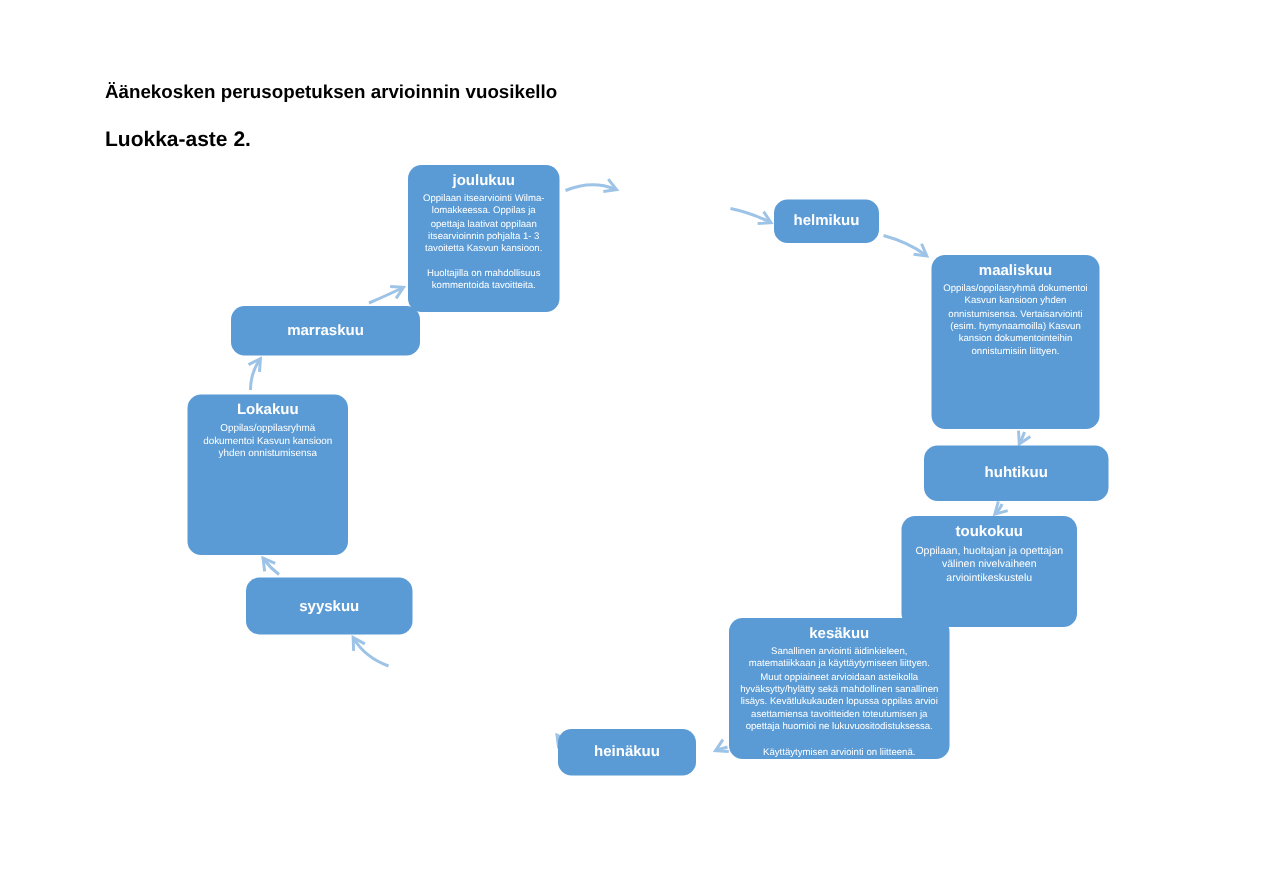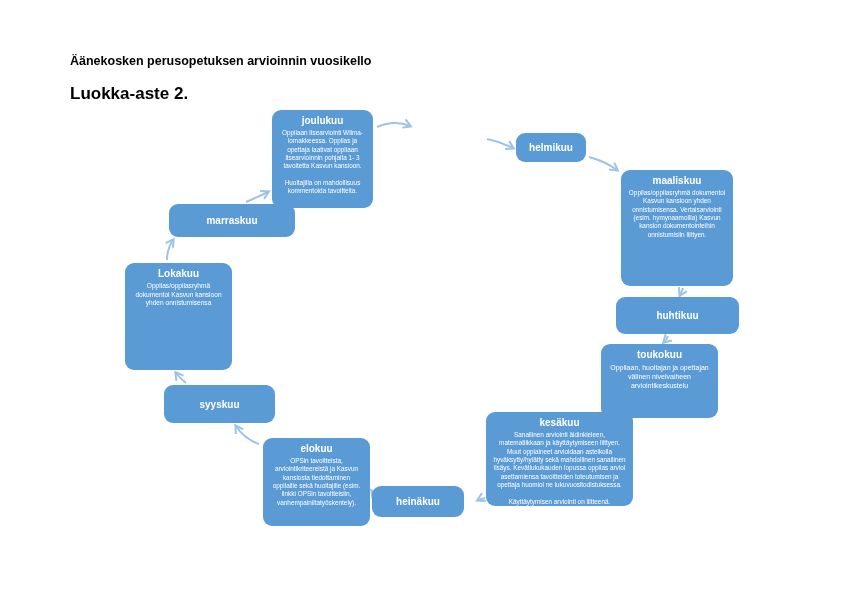--- a/index.html
+++ b/index.html
@@ -11,21 +11,21 @@
     overflow:hidden;
   }
   .page { position:absolute; inset:0; }
 
   .doc-title {
     position:absolute; left:70px; top:54px;
     font-size:12.5px; font-weight:bold; color:#000;
   }
   .doc-subtitle {
     position:absolute; left:70px; top:84px;
-    font-size:17px; font-weight:bold; color:#000;
+    font-size:14px; font-weight:bold; color:#000;
   }
 
   .box {
     position:absolute;
     background:#5b9bd5;
     border-radius:9px;
     color:#ffffff;
     text-align:center;
     box-sizing:border-box;
     padding:5px 7px;
@@ -44,21 +44,21 @@
   .b-tammikuu  { left:414px; top:113px; width:70px;  height:29px; }
   .b-helmikuu  { left:516px; top:133px; width:70px;  height:29px; }
   .b-maaliskuu { left:621px; top:170px; width:112px; height:116px; }
   .b-huhtikuu  { left:616px; top:297px; width:123px; height:37px; }
   .b-toukokuu  { left:601px; top:344px; width:117px; height:74px; }
   .b-kesakuu   { left:486px; top:412px; width:147px; height:94px; }
   .b-heinakuu  { left:372px; top:486px; width:92px;  height:31px; }
   .b-elokuu    { left:263px; top:438px; width:107px; height:88px; }
   .b-syyskuu   { left:164px; top:385px; width:111px; height:38px; }
   .b-lokakuu   { left:125px; top:263px; width:107px; height:107px; }
-  .b-marraskuu { left:169px; top:204px; width:126px; height:33px; }
+  .b-marraskuu { left:154px; top:204px; width:126px; height:33px; }
 
   .b-toukokuu .desc { font-size:7px; }
   .b-lokakuu  .desc { font-size:6.6px; }
 
   svg.arrows {
     position:absolute; inset:0;
     width:842px; height:595px;
     pointer-events:none;
   }
 </style>
@@ -122,24 +122,20 @@
     <span class="label">kesäkuu</span>
     <span class="desc">Sanallinen arviointi äidinkieleen, matematiikkaan ja käyttäytymiseen liittyen. Muut oppiaineet arvioidaan asteikolla hyväksytty/hylätty sekä mahdollinen sanallinen lisäys. Kevätlukukauden lopussa oppilas arvioi asettamiensa tavoitteiden toteutumisen ja opettaja huomioi ne lukuvuositodistuksessa.
 
 Käyttäytymisen arviointi on liitteenä.</span>
   </div>
 
   <div class="box simple b-heinakuu">
     <span class="label">heinäkuu</span>
   </div>
 
-  <div class="box b-elokuu">
-    <span class="label">elokuu</span>
-    <span class="desc">OPSin tavoitteista, arviointikriteereistä ja Kasvun kansiosta tiedottaminen oppilaille sekä huoltajille (esim. linkki OPSin tavoitteisiin, vanhempainiltatyöskentely).</span>
-  </div>
 
   <div class="box simple b-syyskuu">
     <span class="label">syyskuu</span>
   </div>
 
   <div class="box b-lokakuu">
     <span class="label">Lokakuu</span>
     <span class="desc">Oppilas/oppilasryhmä dokumentoi Kasvun kansioon yhden onnistumisensa</span>
   </div>
 

